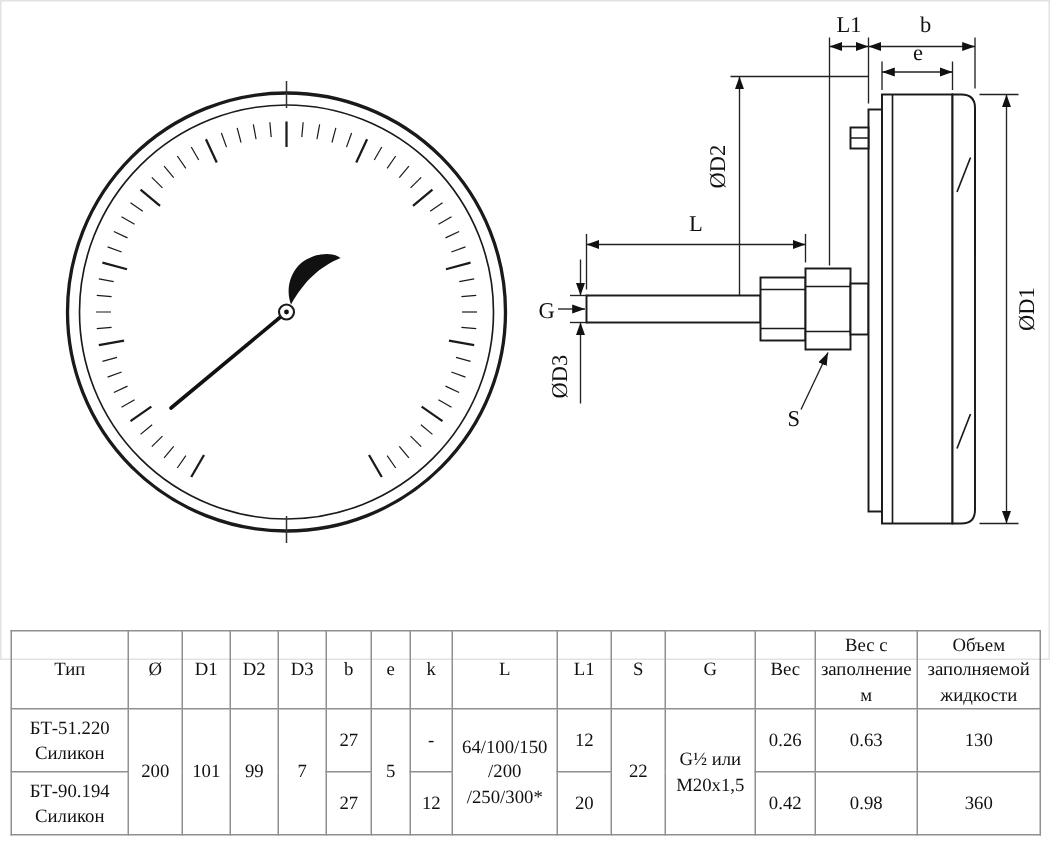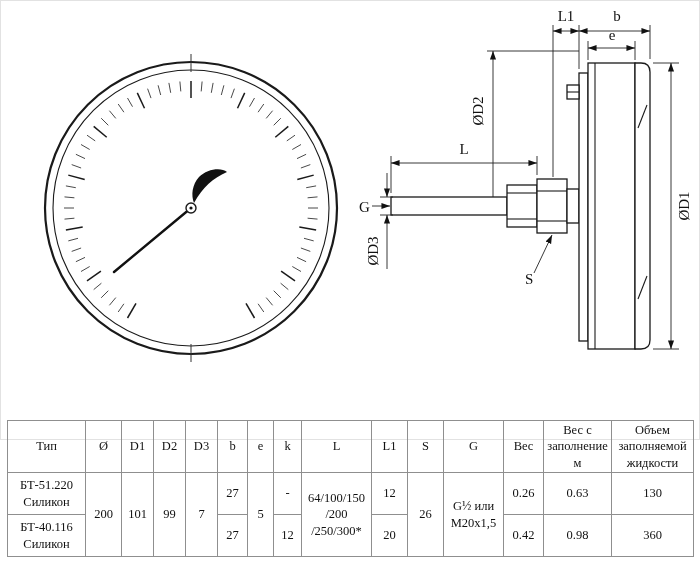--- a/index.html
+++ b/index.html
@@ -251,28 +251,28 @@
         <td>БТ-51.220 Силикон</td>
         <td rowspan="2">200</td>
         <td rowspan="2">101</td>
         <td rowspan="2">99</td>
         <td rowspan="2">7</td>
         <td>27</td>
         <td rowspan="2">5</td>
         <td>-</td>
         <td rowspan="2">64/100/150 /200 /250/300*</td>
         <td>12</td>
-        <td rowspan="2">26</td>
+        <td rowspan="2">22</td>
         <td rowspan="2">G½ или M20x1,5</td>
         <td>0.26</td>
         <td>0.63</td>
         <td>130</td>
       </tr>
       <tr>
-        <td>БТ-40.116 Силикон</td>
+        <td>БТ-90.194 Силикон</td>
         <td>27</td>
         <td>12</td>
         <td>20</td>
         <td>0.42</td>
         <td>0.98</td>
         <td>360</td>
       </tr>
     </tbody>
   </table>
 </div>

